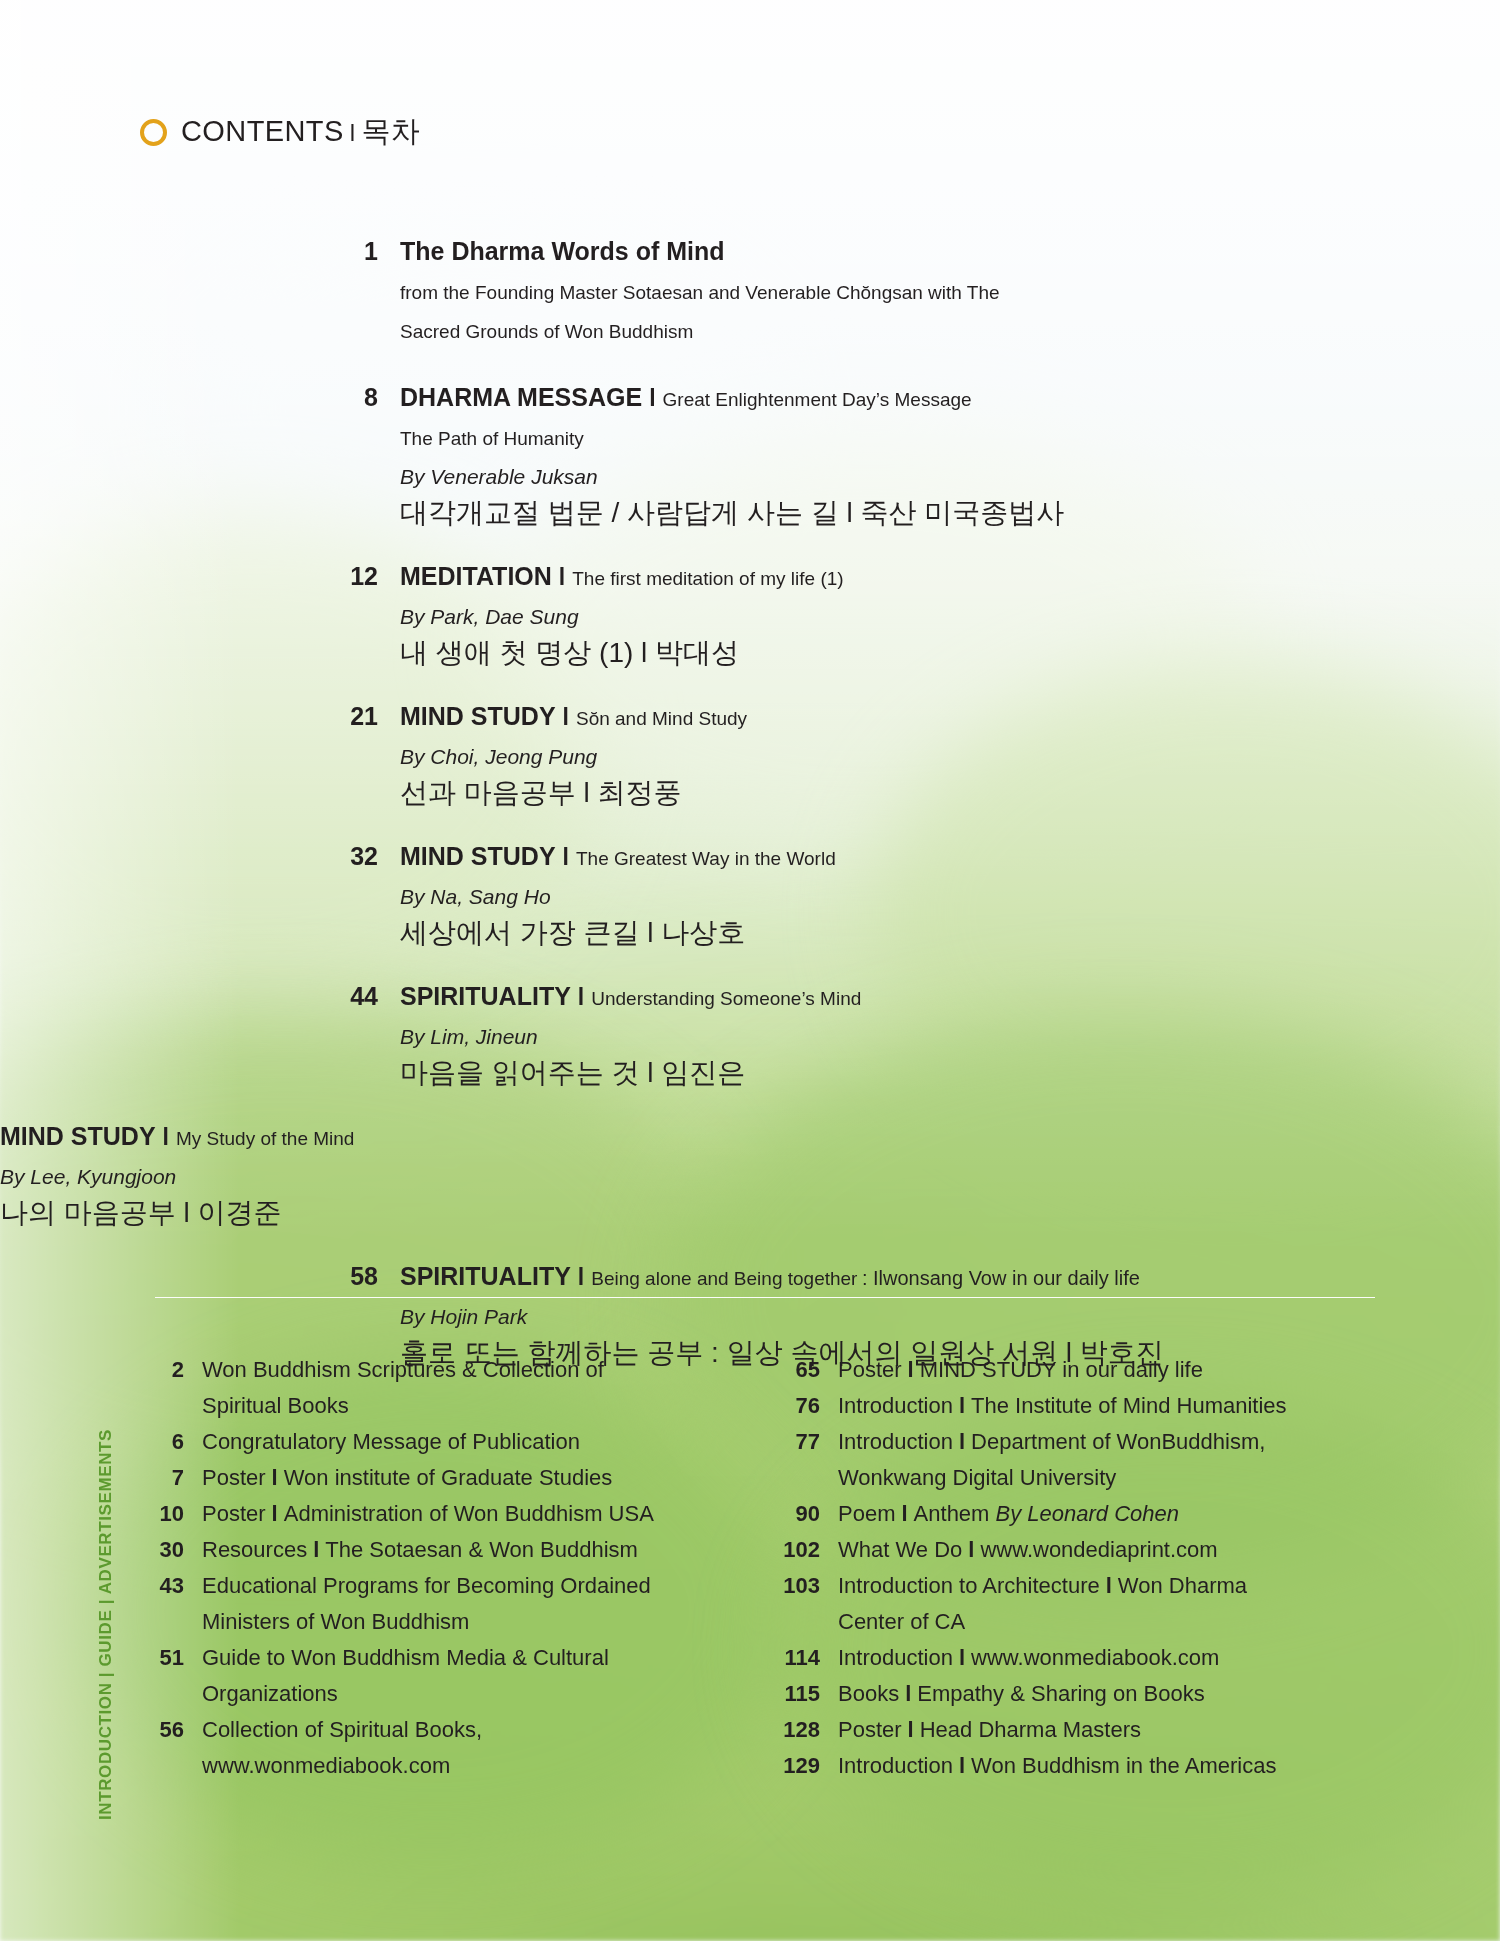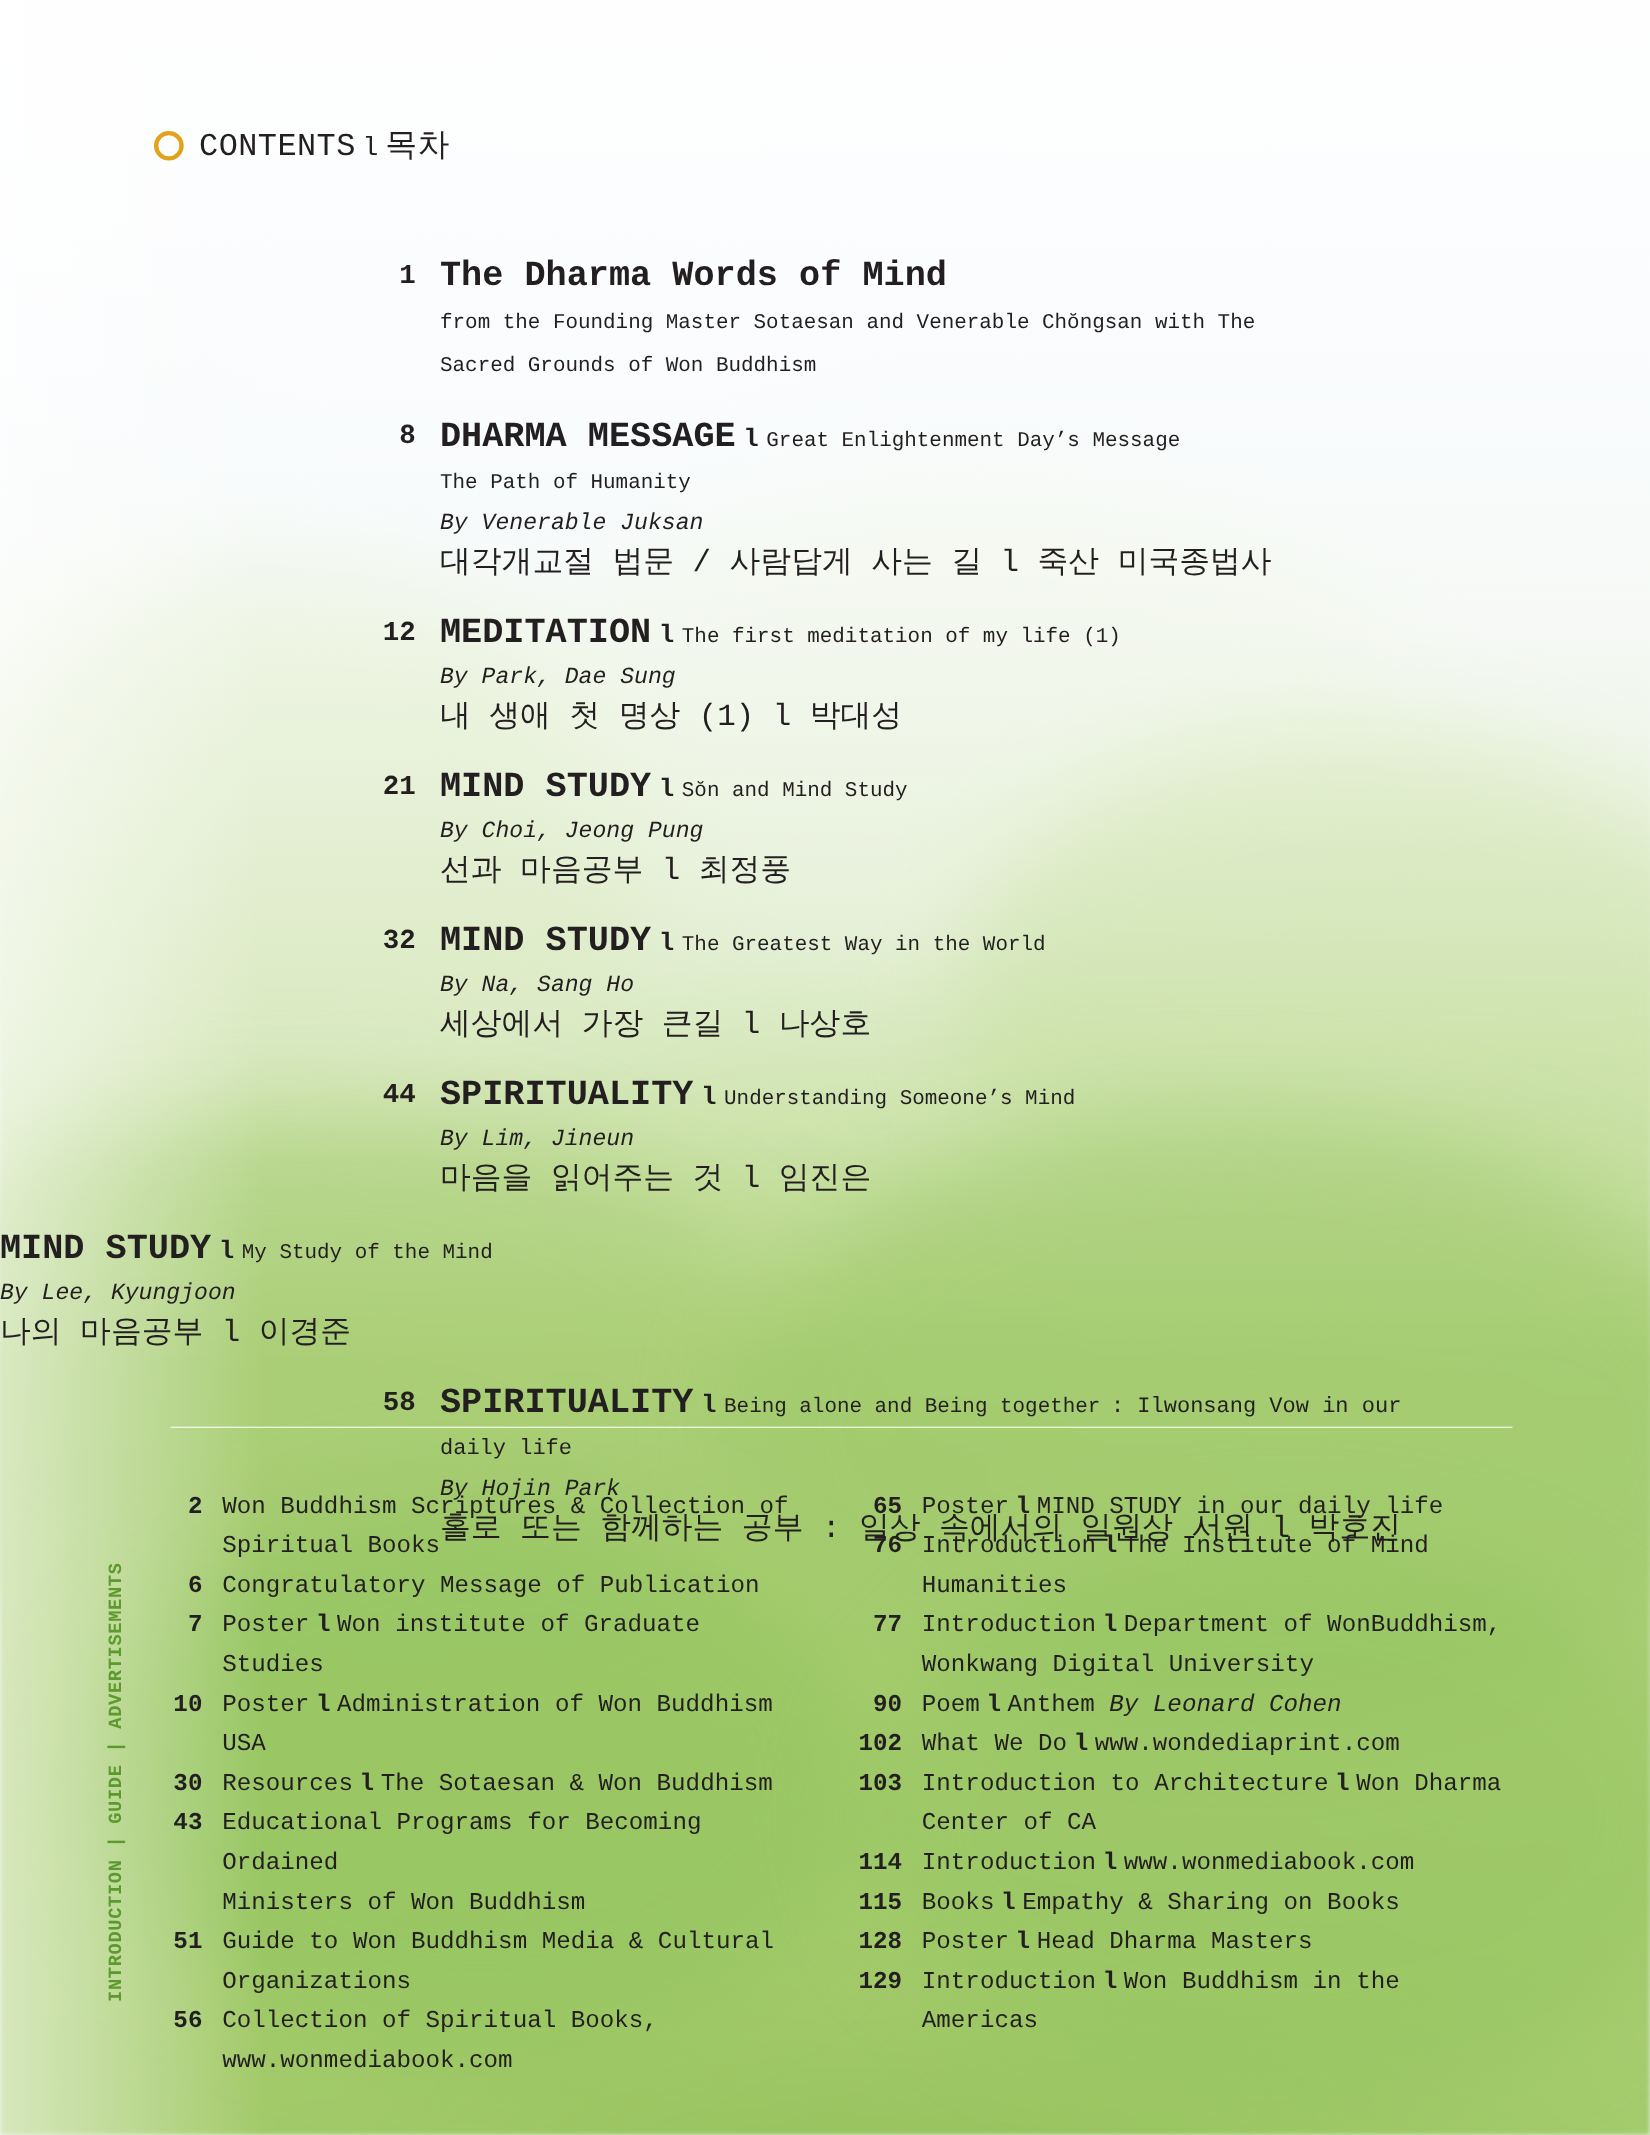--- a/index.html
+++ b/index.html
@@ -71,21 +71,20 @@
     position: absolute; left: 0; top: 0; bottom: 0; width: 16%;
     background: linear-gradient(90deg, rgba(255,255,255,0.55), rgba(255,255,255,0));
   }
 
   
   .page {
     position: relative;
     z-index: 2;
     width: 1500px;
     height: 1941px;
-    font-family: Liberation Mono, monospace;
   }
 
   
   .contents-header {
     position: absolute;
     left: 140px;
     top: 112px;
     display: flex;
     align-items: center;
     gap: 14px;
@@ -135,21 +134,21 @@
     line-height: 38px;
   }
   .feature-entry .entry-body {
     flex: 1;
     padding-right: 160px;
   }
   .line {
     line-height: 38px;
   }
   .ttl-bold {
-    font-size: 32px;
+    font-size: 25px;
     font-weight: 700;
   }
   .ttl-reg {
     font-size: 19px;
     font-weight: 400;
   }
   .ttl-pipe {
     font-size: 23px;
     font-weight: 700;
     padding: 0 7px;

